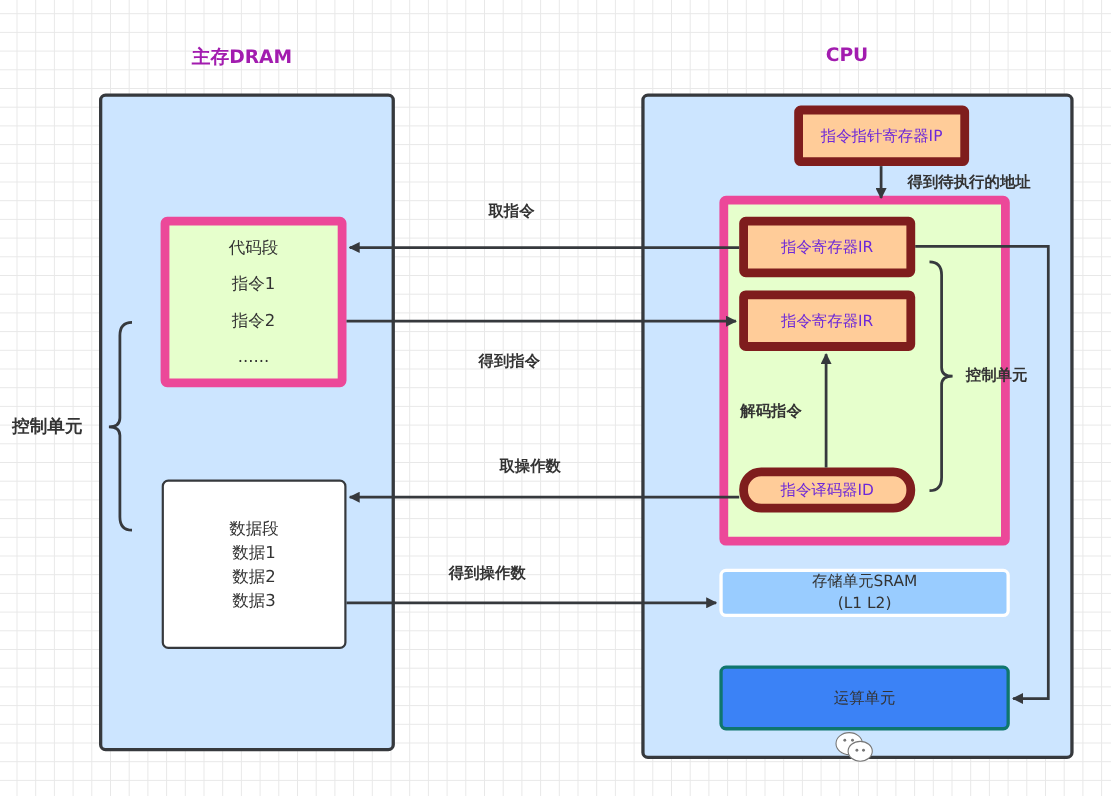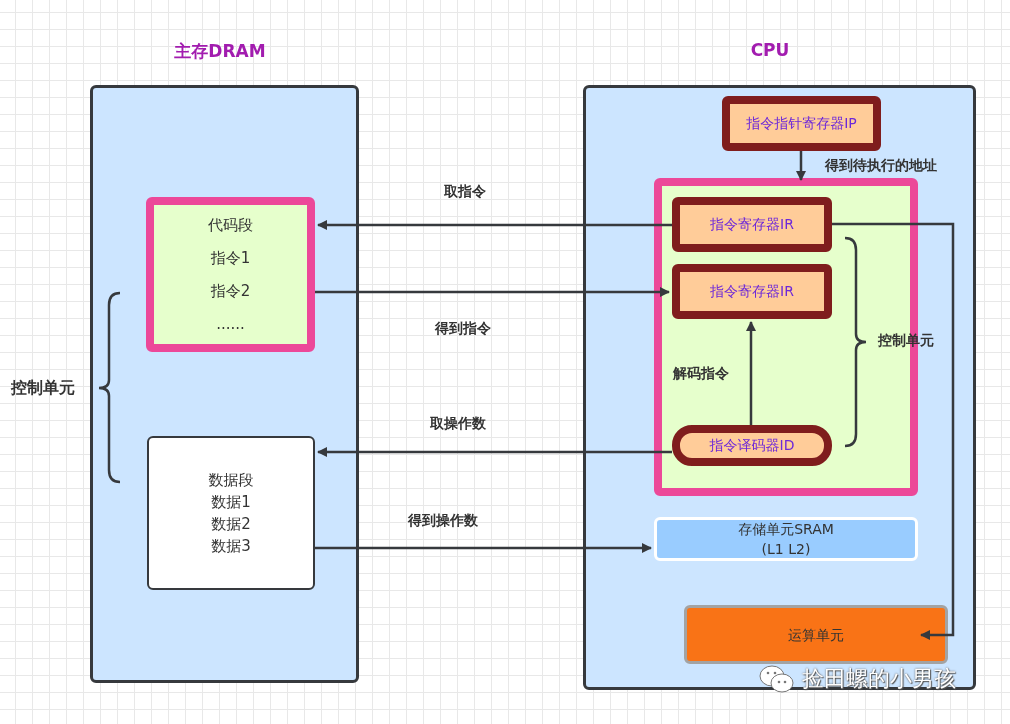--- a/index.html
+++ b/index.html
@@ -15,21 +15,21 @@
     color:#333;
   }
   .abs { position:absolute; }
   .title { font-weight:bold; font-size:17px; color:#a21caf; text-align:center; }
   .panel { background:#cce5ff; border:3px solid #36393d; border-radius:6px; box-sizing:border-box; }
   .inner { border-radius:6px; box-sizing:border-box; display:flex; flex-direction:column; align-items:center; justify-content:center; text-align:center; font-size:15px; color:#333; line-height:22px; }
   .green { background:#e6ffcc; border:8px solid #ec4899;gap:11px; }
   .white { background:#ffffff; border:2px solid #36393d; }
   .orange { background:#ffcc99; border:8px solid #7f1d1d; border-radius:6px; box-sizing:border-box; display:flex; align-items:center; justify-content:center; font-size:14px; color:#6d28d9; }
   .sram { background:#99ccff; border:3px solid #ffffff; }
-  .alu { background:#f97316; border:3px solid #a3a3a3;margin-left:30px; }
+  .alu { background:#3b82f6; border:3px solid #0f766e; }
   .label { font-size:14px; font-weight:bold; color:#333; white-space:nowrap; }
   svg.overlay { position:absolute; left:0; top:0; width:1010px; height:724px; pointer-events:none; }
   .watermark { color:#ffffff; font-size:22px; text-shadow:0 0 2px #555, 1px 1px 1px #555; white-space:nowrap; display:flex; align-items:center; gap:6px; }
 </style>
 </head>
 <body>
 
 <div class="abs title" style="left:150px; top:40px; width:140px;">主存DRAM</div>
 <div class="abs title" style="left:730px; top:40px; width:80px;">CPU</div>
 
@@ -69,21 +69,21 @@
   <div>存储单元SRAM</div>
   <div>(L1 L2)</div>
 </div>
 
 <div class="abs inner alu" style="left:654px; top:605px; width:264px; height:59px; font-size:14px;">
   <div>运算单元</div>
 </div>
 
 <div class="abs label" style="left:444px; top:183px;">取指令</div>
 <div class="abs label" style="left:435px; top:280px;margin-top:40px;">得到指令</div>
-<div class="abs label" style="left:430px; top:415px;">取操作数</div>
+<div class="abs label" style="left:454px; top:415px;">取操作数</div>
 <div class="abs label" style="left:408px; top:512px;">得到操作数</div>
 
 <svg class="overlay">
   <defs>
     <marker id="ah" markerWidth="10" markerHeight="10" refX="9" refY="5" orient="auto" markerUnits="userSpaceOnUse">
       <path d="M0,0 L10,5 L0,10 z" fill="#36393d"></path>
     </marker>
   </defs>
   <g stroke="#36393d" stroke-width="2.5" fill="none">
 
@@ -109,14 +109,13 @@
 
 <div class="abs watermark" style="left:758px; top:664px;">
   <svg width="38" height="30" viewBox="0 0 38 30">
     <ellipse cx="14" cy="12" rx="12" ry="10" fill="#fff" stroke="#777" stroke-width="1"></ellipse>
     <ellipse cx="24" cy="19" rx="11" ry="9" fill="#fff" stroke="#777" stroke-width="1"></ellipse>
     <circle cx="10" cy="9" r="1.3" fill="#777"></circle>
       <circle cx="17" cy="9" r="1.3" fill="#777"></circle>
     <circle cx="21" cy="18" r="1.3" fill="#777"></circle>
       <circle cx="27" cy="18" r="1.3" fill="#777"></circle>
   </svg>
-  <span>捡田螺的小男孩</span>
 </div>
 
 </body></html>

